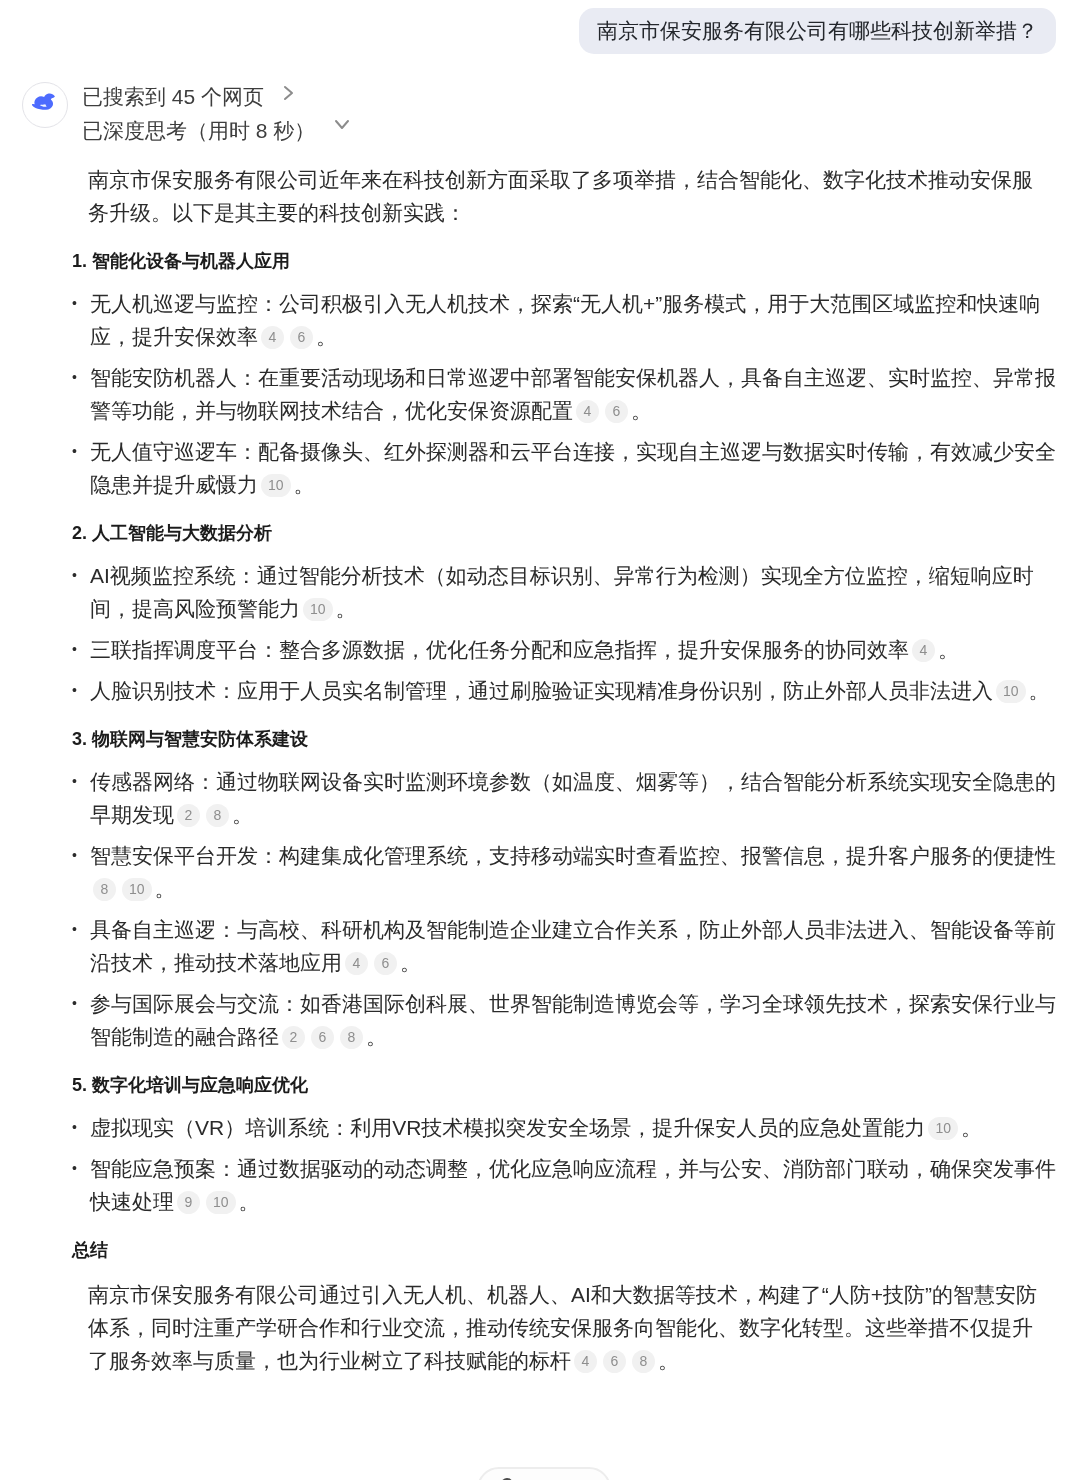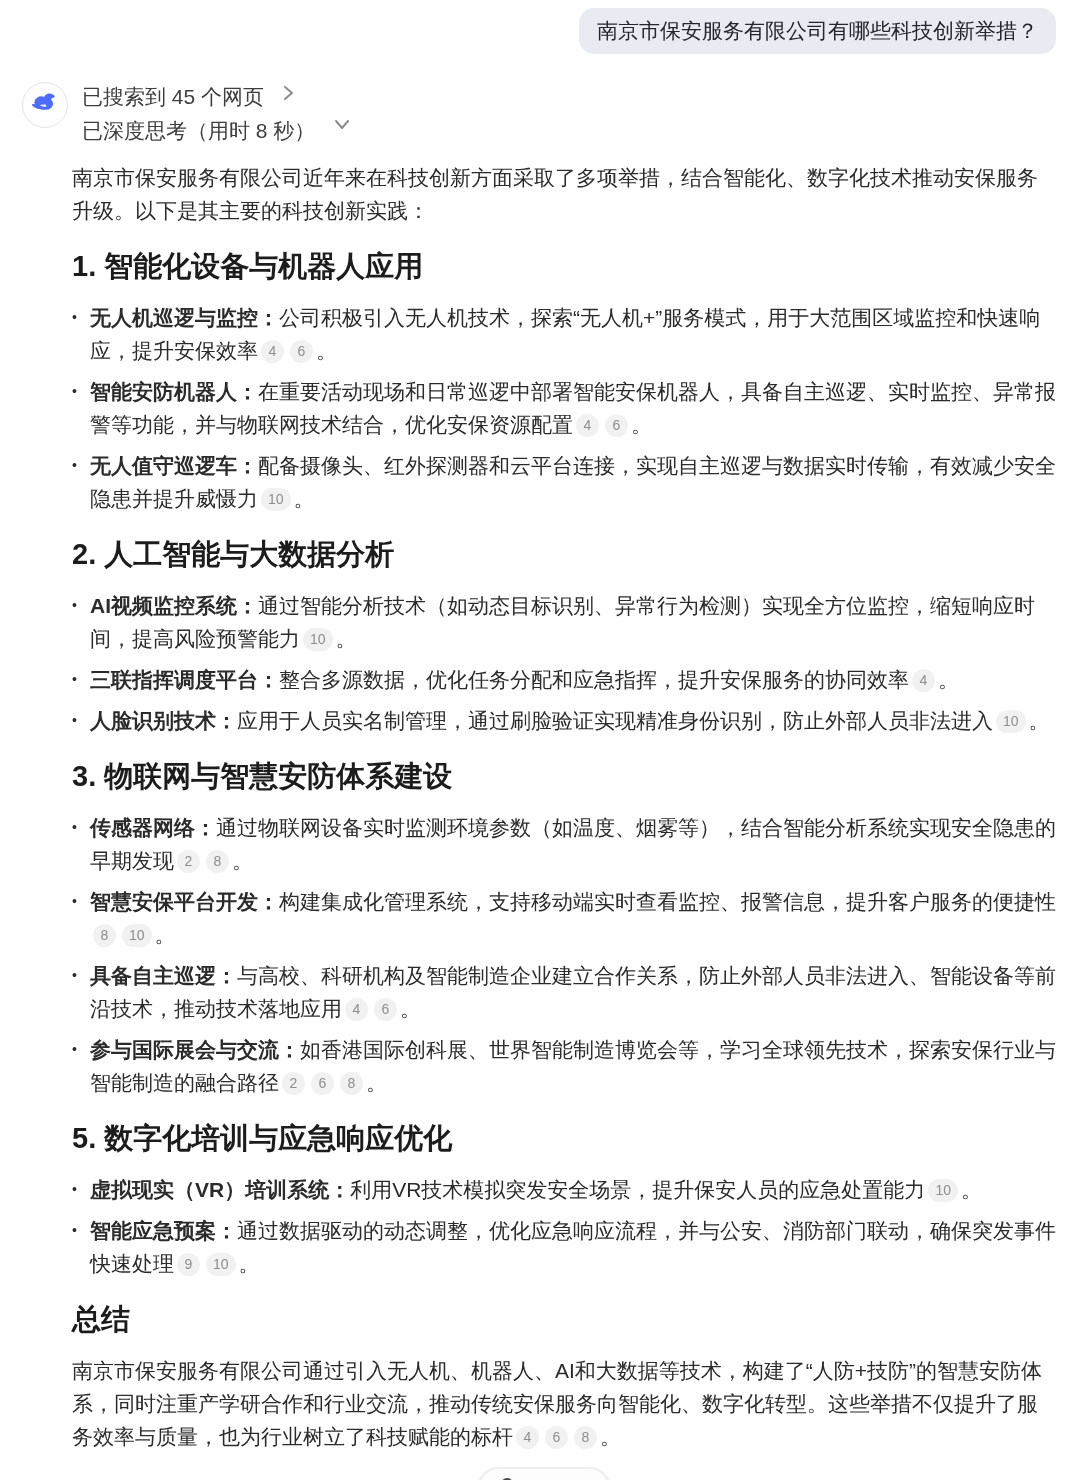--- a/index.html
+++ b/index.html
@@ -22,26 +22,26 @@
     width:46px; height:46px; border-radius:50%;
     border:1px solid #e3e3e8; box-sizing:border-box; background:#fff;
     display:flex; align-items:center; justify-content:center; flex:0 0 auto;
   }
   .status-col { margin-left:14px; padding-top:1px; }
   .status-row { display:flex; align-items:flex-start; gap:17px; font-size:21px; color:#3e3e3e; height:30px; cursor:pointer; }
   .status-row + .status-row { margin-top:4px; }
   .chev { display:flex; align-items:center; }
   
   .content { margin:14px 22px 0 72px; }
-  .intro, .summary-para { font-size:21px; line-height:33px; margin:0; color:#2b2b2b; }
-  .section-heading { font-size:29px; font-weight:bold; color:#1c1c1c; margin:20px 0 14px; }
+  .intro, .summary-para { font-size:21px; line-height:33px; margin:16px; color:#2b2b2b; }
+  .section-heading { font-size:18px; font-weight:bold; color:#1c1c1c; margin:20px 0 14px; }
   .bullet { display:flex; font-size:21px; line-height:33px; margin-bottom:8px; }
   .bullet-dot { flex:0 0 18px; font-size:14px; line-height:33px; color:#2b2b2b; }
   .bullet-body { flex:1; }
-  .bullet-lead { font-weight:bold; }
+  .bullet-lead { font-weight:normal; }
   .cite {
     display:inline-block; min-width:9px; height:23px; line-height:23px;
     padding:0 7px; border-radius:12px; background:#f1f1f1; color:#8e8e8e;
     font-size:14px; text-align:center; margin:0 3px; position:relative; top:-2px;
     cursor:pointer;
   }
   
   .bottom-pill {
     position:absolute; left:477px; top:1467px; width:130px; height:44px;
     background:#fdfdfd; border:2px solid #ededed; border-radius:22px; cursor:pointer;

